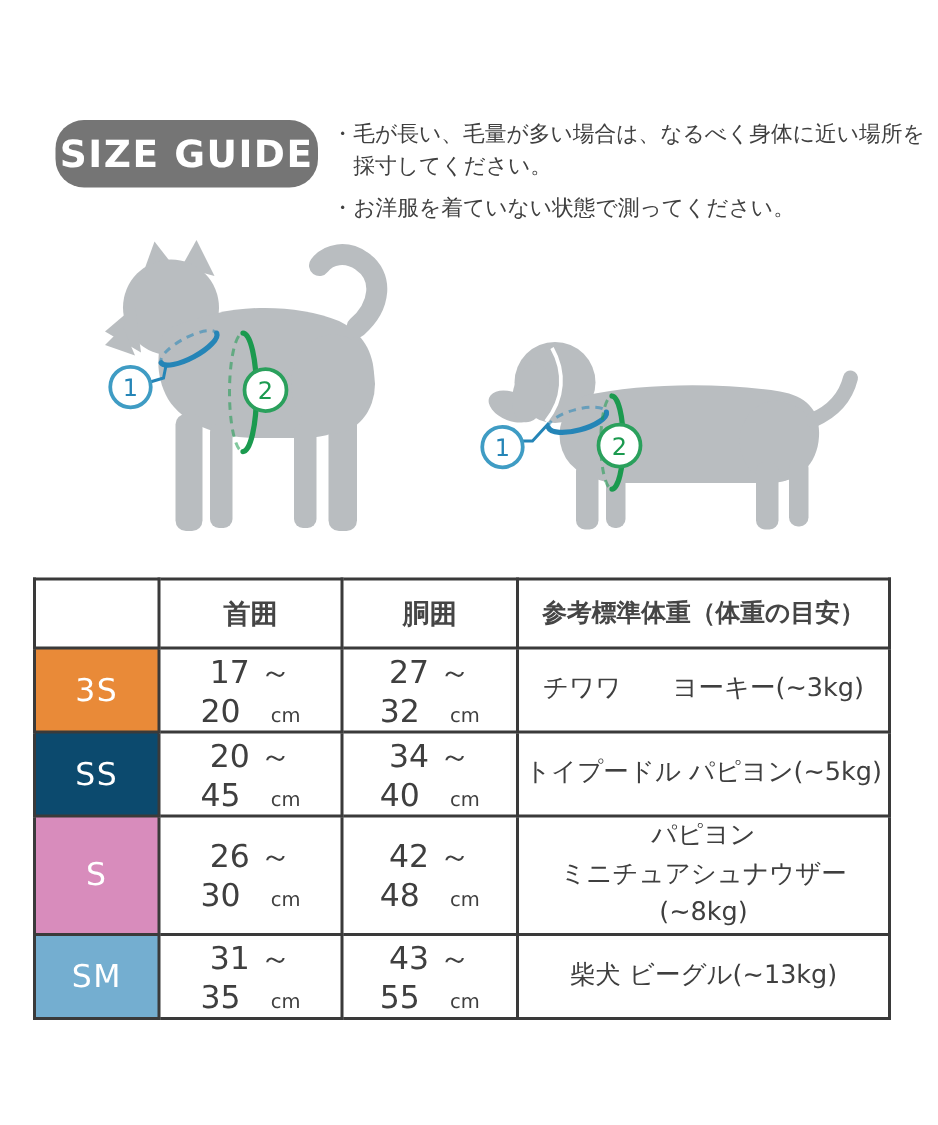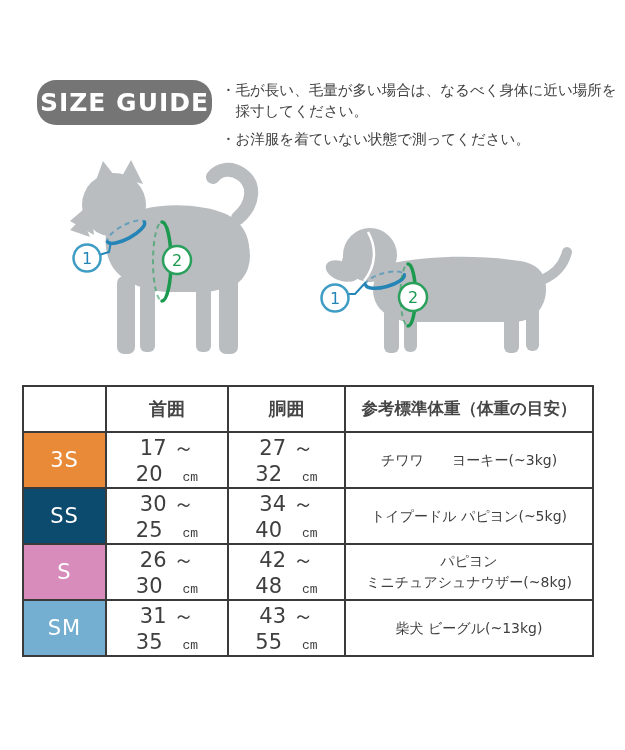--- a/index.html
+++ b/index.html
@@ -29,22 +29,22 @@
     border-collapse:collapse; table-layout:fixed;
   }
   .size-table th, .size-table td {
     border:2px solid #3a3a3a; text-align:center; vertical-align:middle; padding:0;
   }
   .size-table th { height:44px; font-size:18px; font-weight:bold; color:#454545; }
   .size-table th.weight-col { font-size:16.5px; }
   .size-table td { height:54px; }
   td.size-cell { color:#ffffff; font-size:21px; letter-spacing:1px; }
   td.meas-cell { font-size:21px; color:#3f3f3f; }
-  td.meas-cell .unit { font-size:13px; margin-left:20px;font-family:Liberation Mono, monospace; }
-  td.breed-cell { font-size:14px; color:#3f3f3f; line-height:1.5; }
+  td.meas-cell .unit { font-size:13px; margin-left:20px; }
+  td.breed-cell { font-size:17px; color:#3f3f3f; line-height:1.5; }
   .breed-line { display:block; }
 </style>
 </head>
 <body>
 
 <div class="page">
 
   <div class="size-guide-badge" style="background-color: rgb(117, 117, 117); border-radius: 19px;">
     <span>SIZE GUIDE</span>
   </div>
@@ -141,21 +141,21 @@
       <td class="meas-cell"><span>17 ～ 20</span><span class="unit">cm</span></td>
       <td class="meas-cell"><span>27 ～ 32</span><span class="unit">cm</span></td>
       <td class="breed-cell">
             <span class="breed-line">チワワ　　ヨーキー(~3kg)</span>
             <span class="breed-line"></span>
           </td>
     </tr>
 
     <tr>
       <td class="size-cell" style="background-color: #0c4a6e;">SS</td>
-      <td class="meas-cell"><span>30 ～ 25</span><span class="unit">cm</span></td>
+      <td class="meas-cell"><span>20 ～ 45</span><span class="unit">cm</span></td>
       <td class="meas-cell"><span>34 ～ 40</span><span class="unit">cm</span></td>
       <td class="breed-cell">
             <span class="breed-line">トイプードル パピヨン(~5kg)</span>
             <span class="breed-line"></span>
           </td>
     </tr>
 
     <tr>
       <td class="size-cell" style="background-color: rgb(216, 140, 188);">S</td>
       <td class="meas-cell"><span>26 ～ 30</span><span class="unit">cm</span></td>

